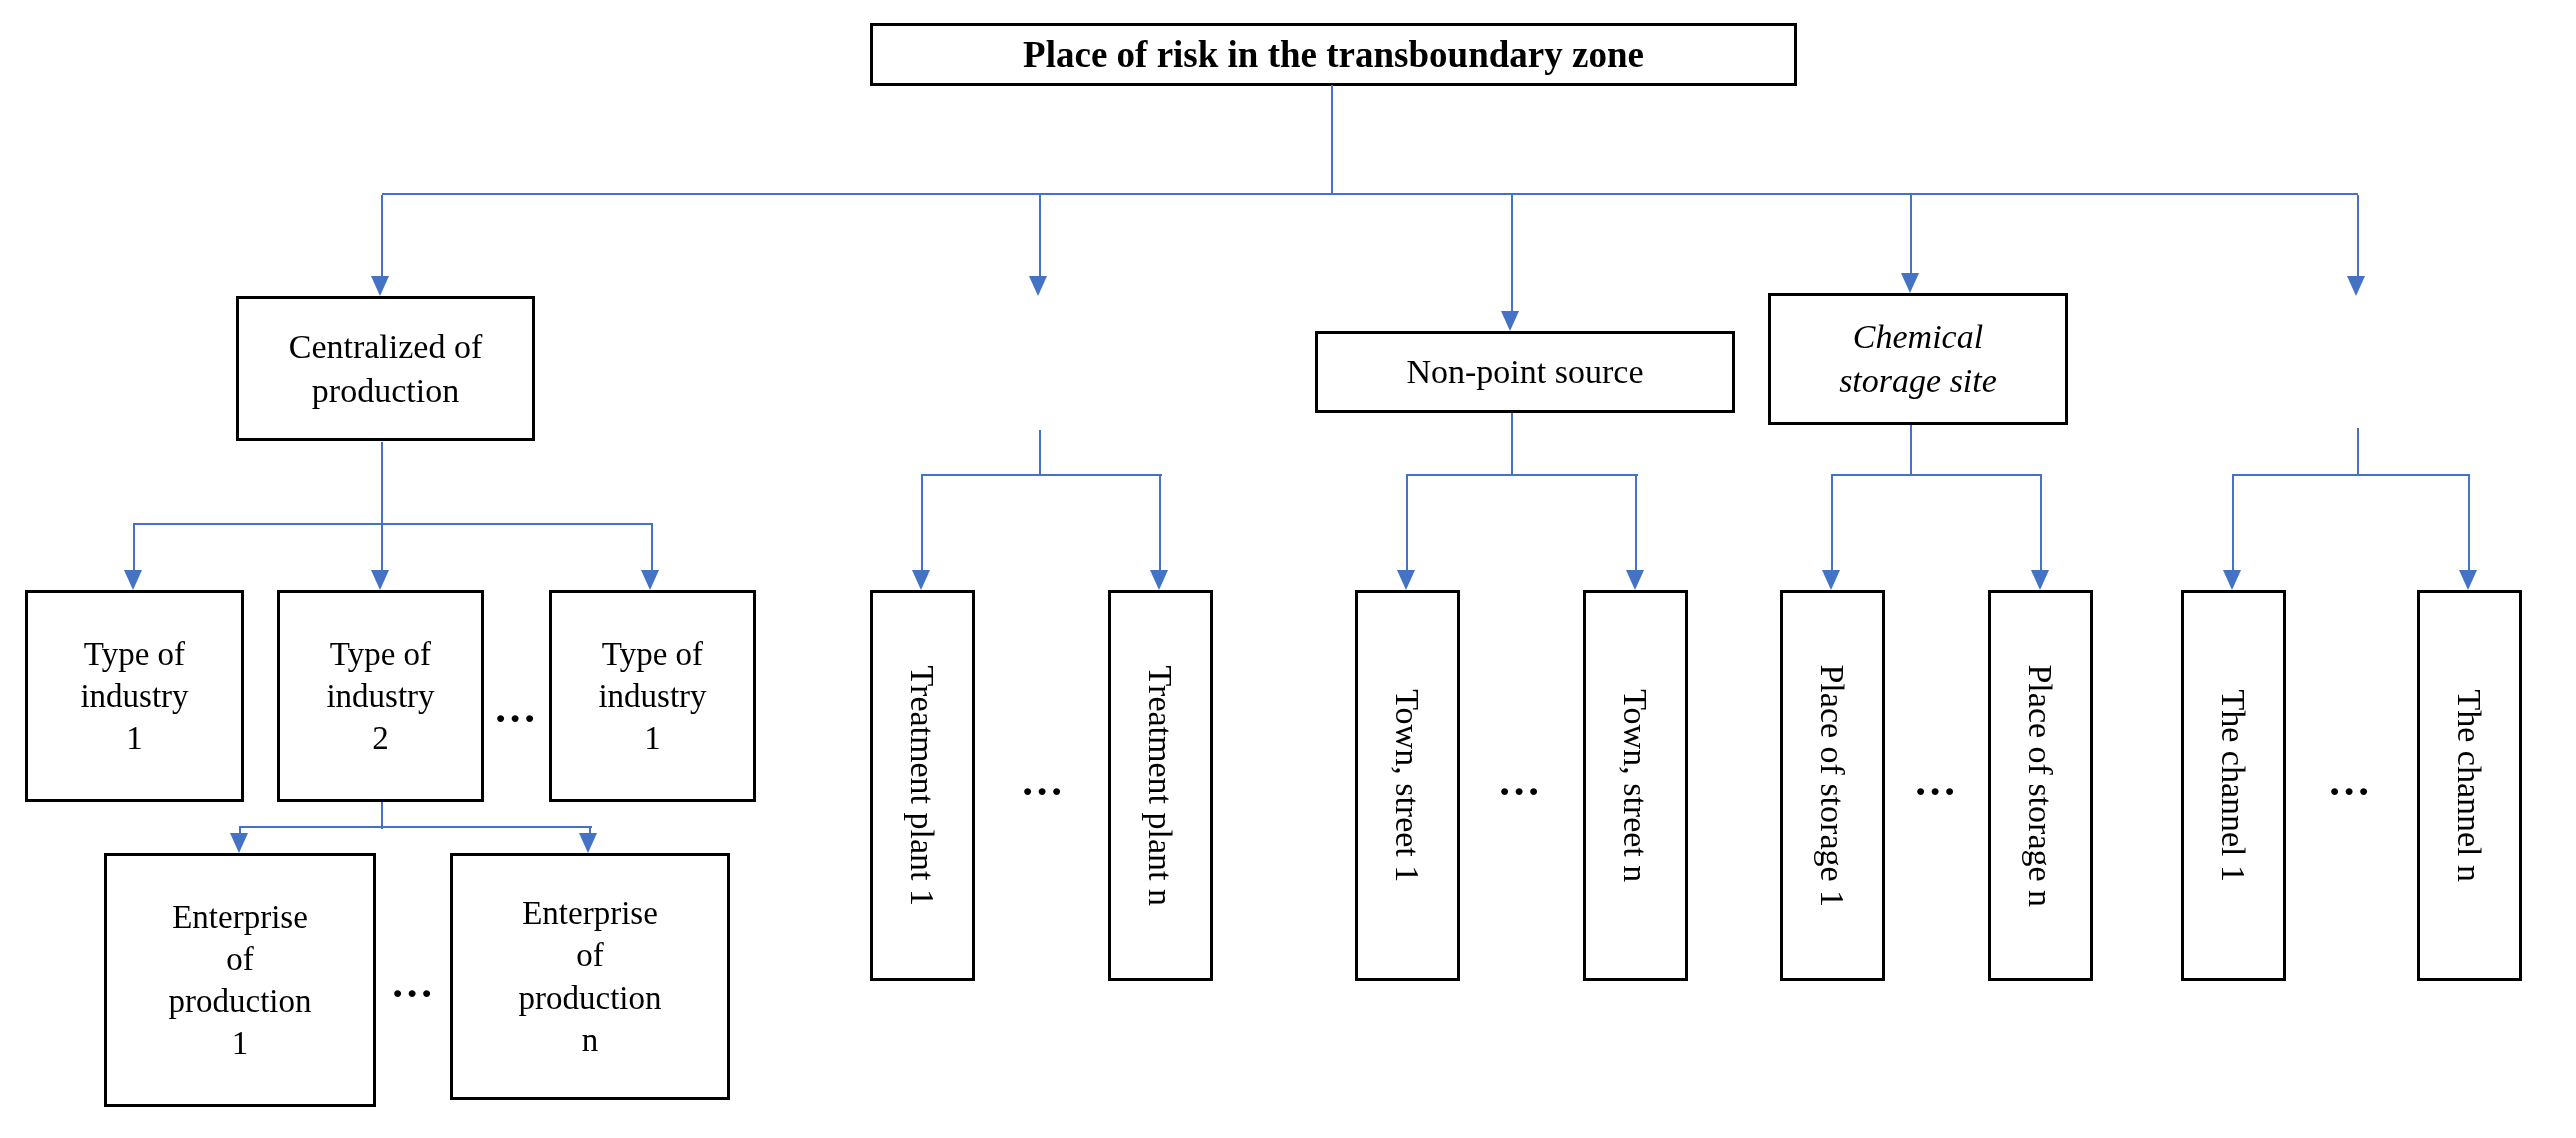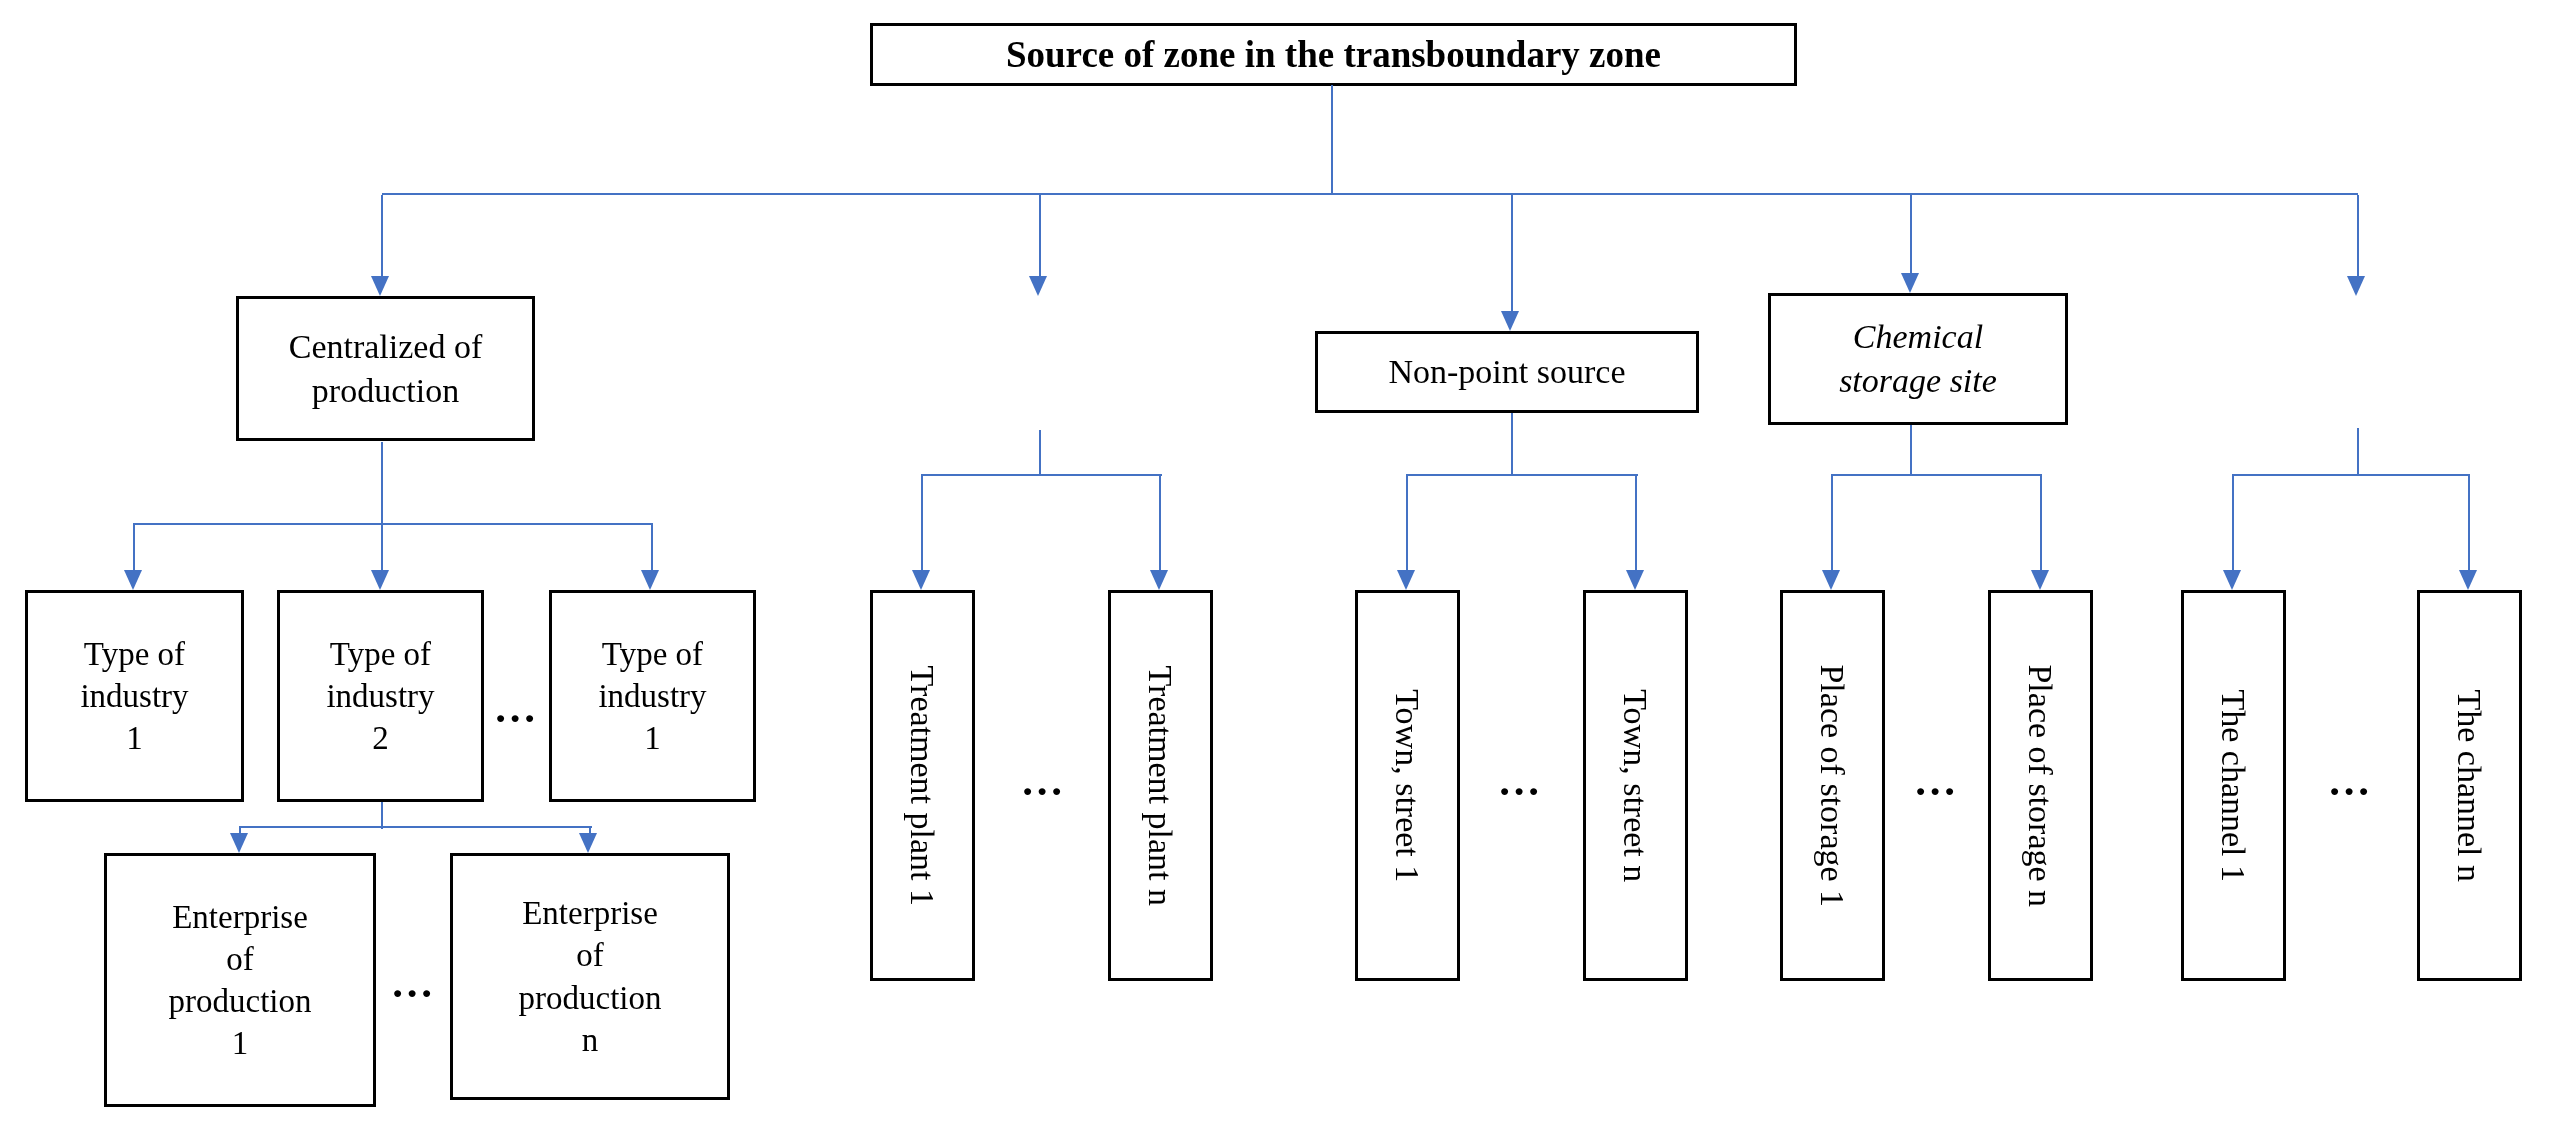--- a/index.html
+++ b/index.html
@@ -44,21 +44,21 @@
     font-weight: bold; font-size: 43px; letter-spacing: 3.7px;
     line-height: 1;
   }
 </style>
 </head>
 <body>
 
 <div id="diagram">
 
   <div class="box title-box" style="left:870px;top:23px;width:927px;height:63px;">
-    <span class="lbl">Source of zone in the transboundary zone</span>
+    <span class="lbl">Place of risk in the transboundary zone</span>
   </div>
 
   <div class="vline" style="left:1331px;top:85px;height:110px;"></div>
   <div class="hline" style="left:382px;top:193px;width:1976px;"></div>
 
   <div class="vline" style="left:381px;top:195px;height:84px;"></div>
   <div class="arrow" style="left:371px;top:276px;"></div>
 
   <div class="vline" style="left:1039px;top:195px;height:84px;"></div>
   <div class="arrow" style="left:1029px;top:276px;"></div>
@@ -69,21 +69,21 @@
   <div class="vline" style="left:1910px;top:195px;height:81px;"></div>
   <div class="arrow" style="left:1901px;top:273px;"></div>
 
   <div class="vline" style="left:2357px;top:195px;height:84px;"></div>
   <div class="arrow" style="left:2347px;top:276px;"></div>
 
   <div class="box l2" style="left:236px;top:296px;width:299px;height:145px;">
     <span class="lbl">Centralized of
 production</span>
   </div>
-  <div class="box l2" style="left:1315px;top:331px;width:384px;height:82px;">
+  <div class="box l2" style="left:1315px;top:331px;width:420px;height:82px;">
     <span class="lbl">Non-point source</span>
   </div>
   <div class="box l2" style="left:1768px;top:293px;width:300px;height:132px;font-style:italic;">
     <span class="lbl">Chemical
 storage site</span>
   </div>
 
   <div class="vline" style="left:381px;top:442px;height:84px;"></div>
   <div class="hline" style="left:134px;top:523px;width:519px;"></div>
   <div class="vline" style="left:133px;top:523px;height:48px;"></div>

